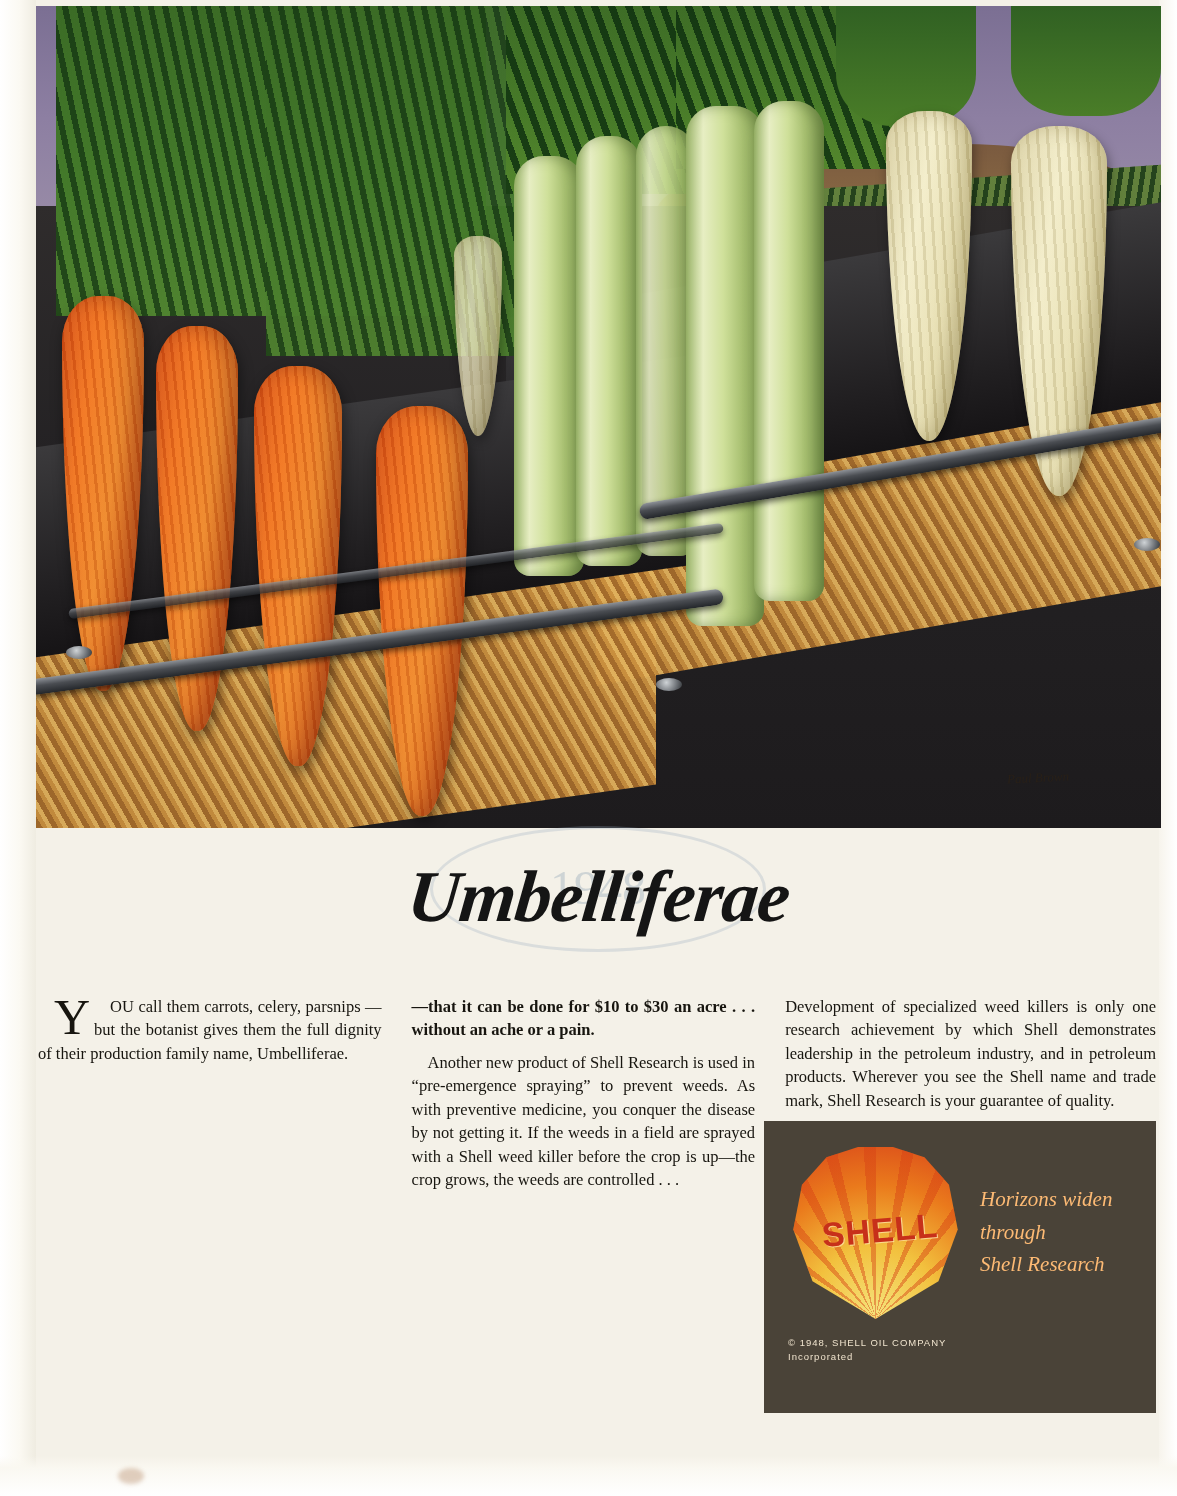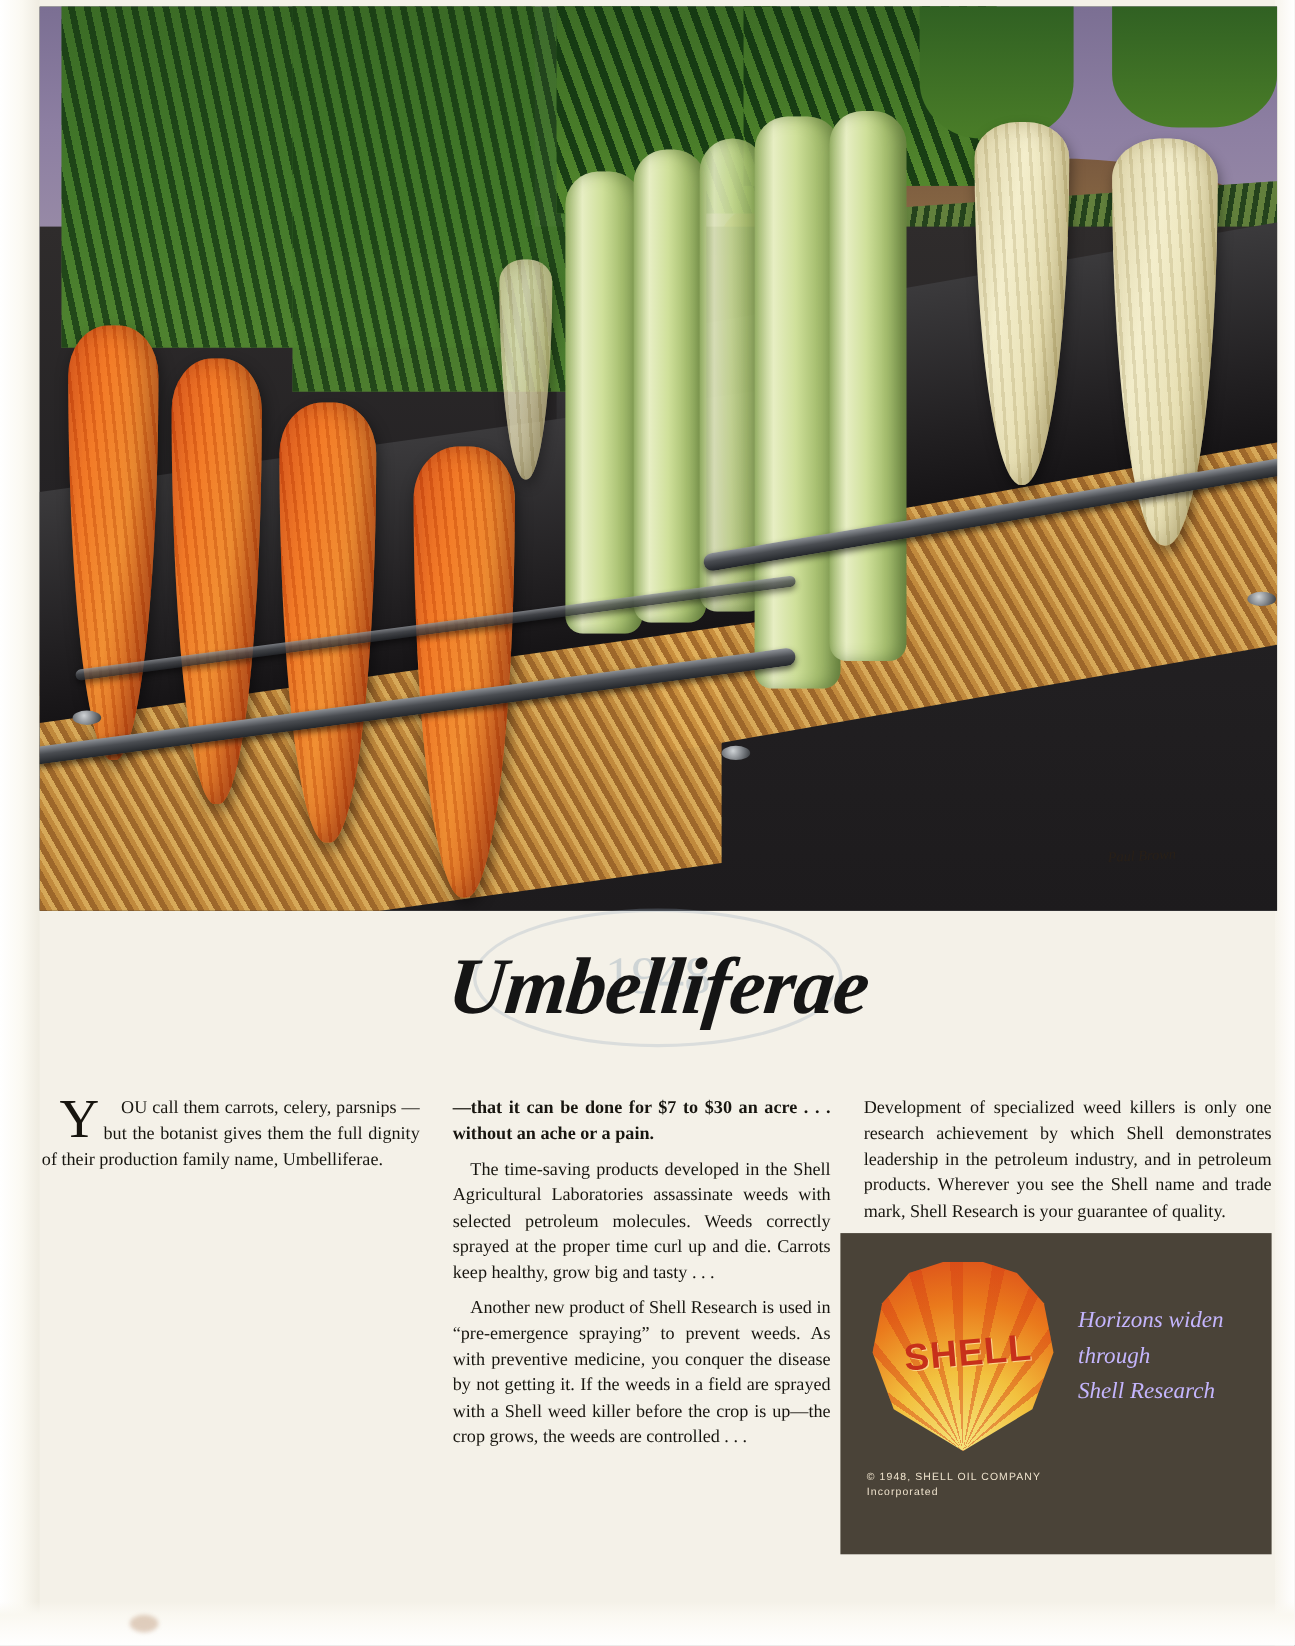--- a/index.html
+++ b/index.html
@@ -291,21 +291,21 @@
     transform: rotate(-5deg);
   }
   .shell-tagline {
     position: absolute;
     left: 216px; top: 62px;
     width: 165px;
     font-family: "Liberation Serif", serif;
     font-style: italic;
     font-size: 21px;
     line-height: 1.55;
-    color: #c4b5fd;
+    color: #fdba74;
   }
   .shell-copyright {
     position: absolute;
     left: 24px; top: 215px;
     width: 210px;
     font-family: "Liberation Sans", sans-serif;
     font-size: 9.5px;
     letter-spacing: 1px;
     line-height: 1.5;
     color: #efe3cd;
@@ -373,22 +373,21 @@
 
   <div class="columns">
 
     <div class="col">
       <p class="dropcap-para">
         <span class="dropcap">Y</span><span>OU call them carrots, celery, parsnips —but the botanist gives them the full dignity of their production family name, Umbelliferae.</span>
       </p>
     </div>
 
     <div class="col">
-      <p class="bold noindent">—that it can be done for $7 to $30 an acre . . . without an ache or a pain.</p>
-      <p>The time-saving products developed in the Shell Agricultural Laboratories assassinate weeds with selected petroleum molecules. Weeds correctly sprayed at the proper time curl up and die. Carrots keep healthy, grow big and tasty . . .</p>
+      <p class="bold noindent">—that it can be done for $10 to $30 an acre . . . without an ache or a pain.</p>
       <p>Another new product of Shell Research is used in “pre-emergence spraying” to prevent weeds. As with preventive medicine, you conquer the disease by not getting it. If the weeds in a field are sprayed with a Shell weed killer before the crop is up—the crop grows, the weeds are controlled . . .</p>
     </div>
 
     <div class="col col3">
       <p class="noindent">Development of specialized weed killers is only one research achievement by which Shell demonstrates leadership in the petroleum industry, and in petroleum products. Wherever you see the Shell name and trade mark, Shell Research is your guarantee of quality.</p>
     </div>
 
   </div>
 
   <div class="shell-panel">

